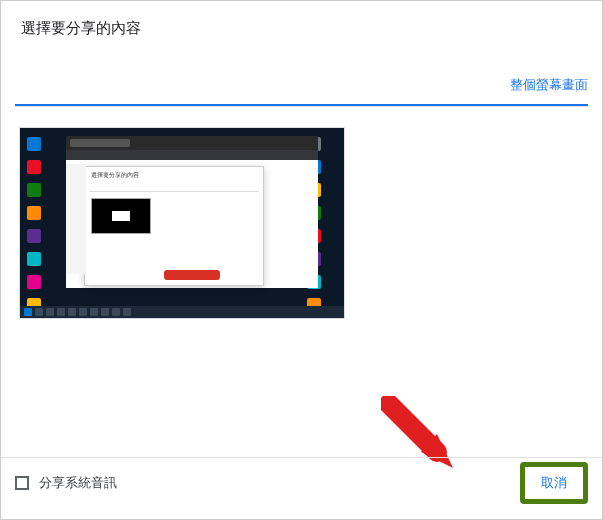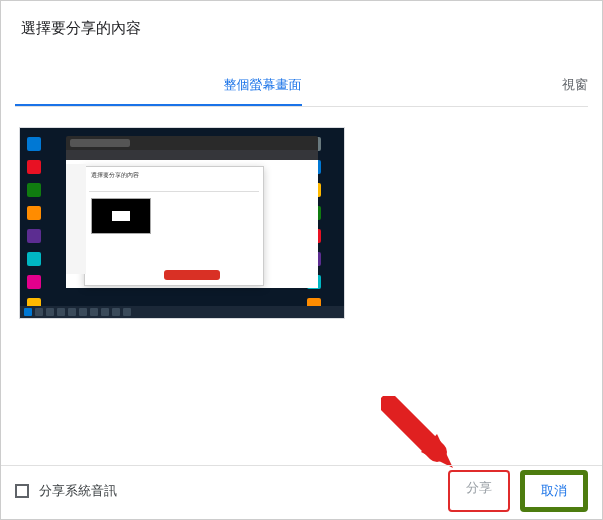--- a/index.html
+++ b/index.html
@@ -5,21 +5,21 @@
 *{box-sizing:border-box;margin:0;padding:0}
 body{width:603px;height:520px;font-family:"Microsoft JhengHei",Arial,sans-serif;font-size:13px;color:#3c4043;background:#fff;border:1px solid #ccc;position:relative;overflow:hidden}
 .header{padding:18px 20px 10px}
 .title{font-size:15px;color:#202124;margin-bottom:10px}
 .subtitle{font-size:13px;color:#5f6368}
 .tabs{display:flex;border-bottom:1px solid #e0e0e0;margin:8px 14px 0}
 .tab{flex:1;text-align:right;padding:10px 0;cursor:pointer;color:#5f6368;font-size:13px}
 .tab.active{color:#1a73e8;border-bottom:2px solid #1a73e8;font-weight:500}
 .content{padding:20px 18px;display:flex;align-items:flex-start}
 .thumb{width:326px;height:192px;border:1px solid #dadce0;background:#000;position:relative;overflow:hidden}
-.footer{position:absolute;left:0;right:0;bottom:4px;height:50px;border-top:1px solid #e0e0e0;display:flex;align-items:center;padding:0 14px}
+.footer{position:absolute;left:0;right:0;bottom:12px;height:50px;border-top:1px solid #e0e0e0;display:flex;align-items:center;padding:0 14px}
 .chk{width:14px;height:14px;border:2px solid #5f6368;margin-right:10px;cursor:pointer}
 .chk-label{font-size:13px;color:#3c4043;cursor:pointer}
 .btns{margin-left:auto;display:flex;gap:10px}
 .btn{padding:7px 16px;font-size:13px;border-radius:4px;cursor:pointer;background:#fff}
 .btn-share{color:#9aa0a6;border:2px solid #e02b2b}
 .btn-cancel{color:#1a73e8;border:5px solid #4d7c0f}
 .arrow{position:absolute;left:380px;top:395px;pointer-events:none}
 
 .d-bg{position:absolute;inset:0;background:#0a1828}
 .d-icons-l{position:absolute;left:4px;top:6px;width:36px;bottom:20px}
@@ -42,21 +42,20 @@
 </style>
 </head>
 <body>
 
 <div class="header">
   <div class="title">選擇要分享的內容</div>
 </div>
 
 <div class="tabs">
   <div class="tab active">整個螢幕畫面</div>
-  <div class="tab">視窗</div>
 </div>
 
 <div class="content">
   <div class="thumb">
     <div class="d-bg"></div>
     <div class="d-icons-l">
       <span class="d-i" style="background:#0078d4"></span><span class="d-i" style="background:#e81123"></span>
       <span class="d-i" style="background:#107c10"></span><span class="d-i" style="background:#ff8c00"></span>
       <span class="d-i" style="background:#5c2d91"></span><span class="d-i" style="background:#00b7c3"></span>
       <span class="d-i" style="background:#e3008c"></span><span class="d-i" style="background:#ffb900"></span>
@@ -104,16 +103,15 @@
 
 <svg class="arrow" width="90" height="80">
   <path d="M 8 8 L 56 56" stroke="#e02020" stroke-width="20" stroke-linecap="round" fill="none"></path>
   <path d="M 40 56 L 72 72 L 56 38 Z" fill="#e02020"></path>
 </svg>
 
 <div class="footer">
   <div class="chk"></div>
   <div class="chk-label">分享系統音訊</div>
   <div class="btns">
-    <div class="btn btn-share">分享</div>
     <div class="btn btn-cancel">取消</div>
   </div>
 </div>
 
 </body></html>

